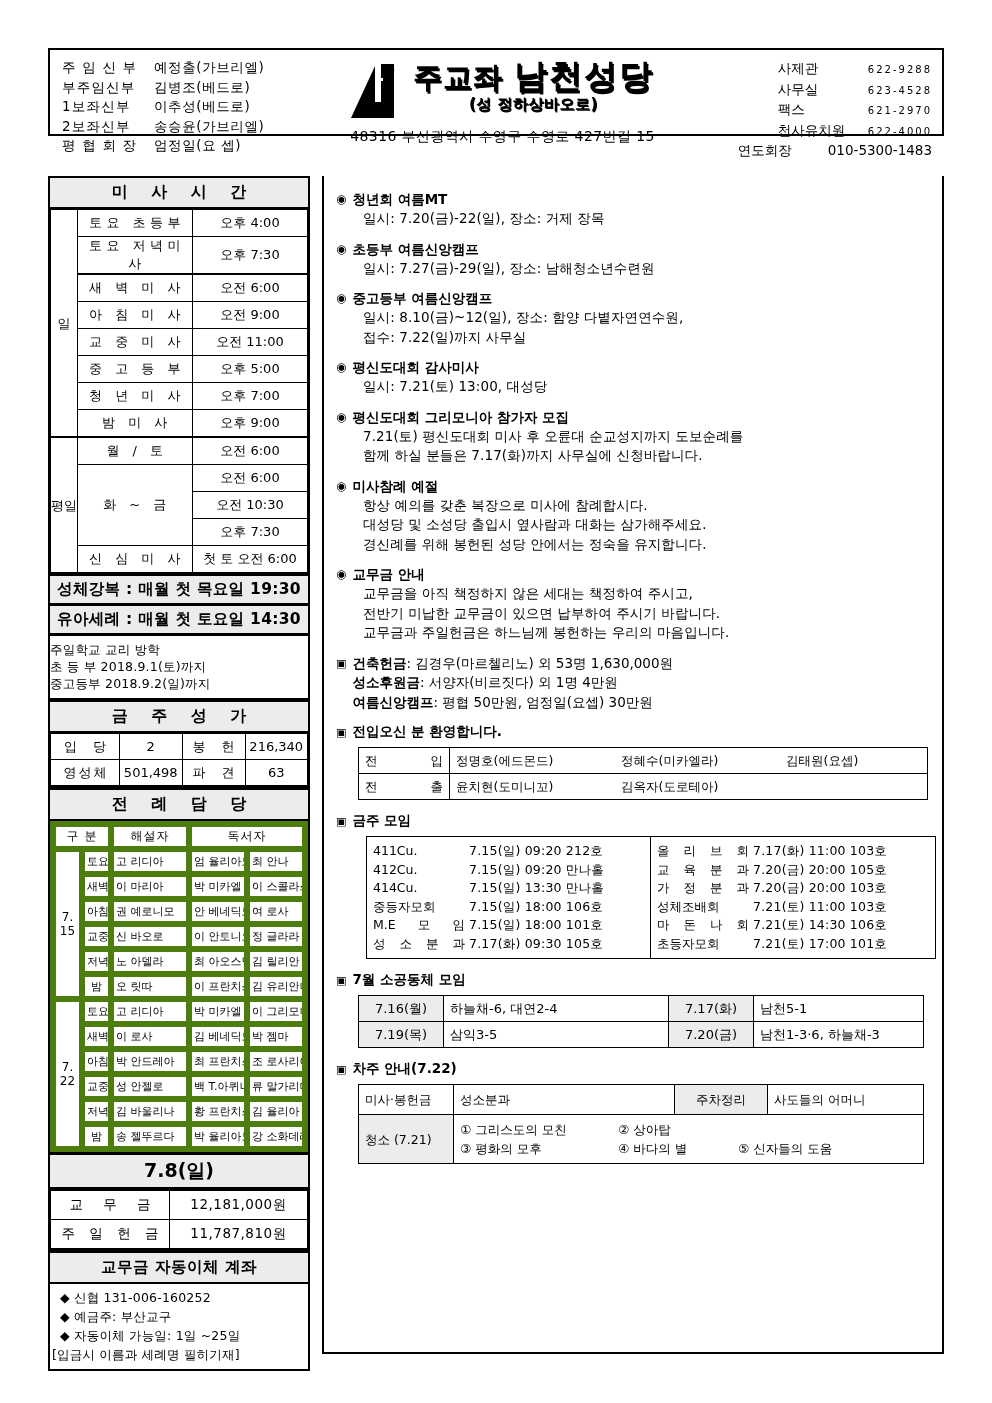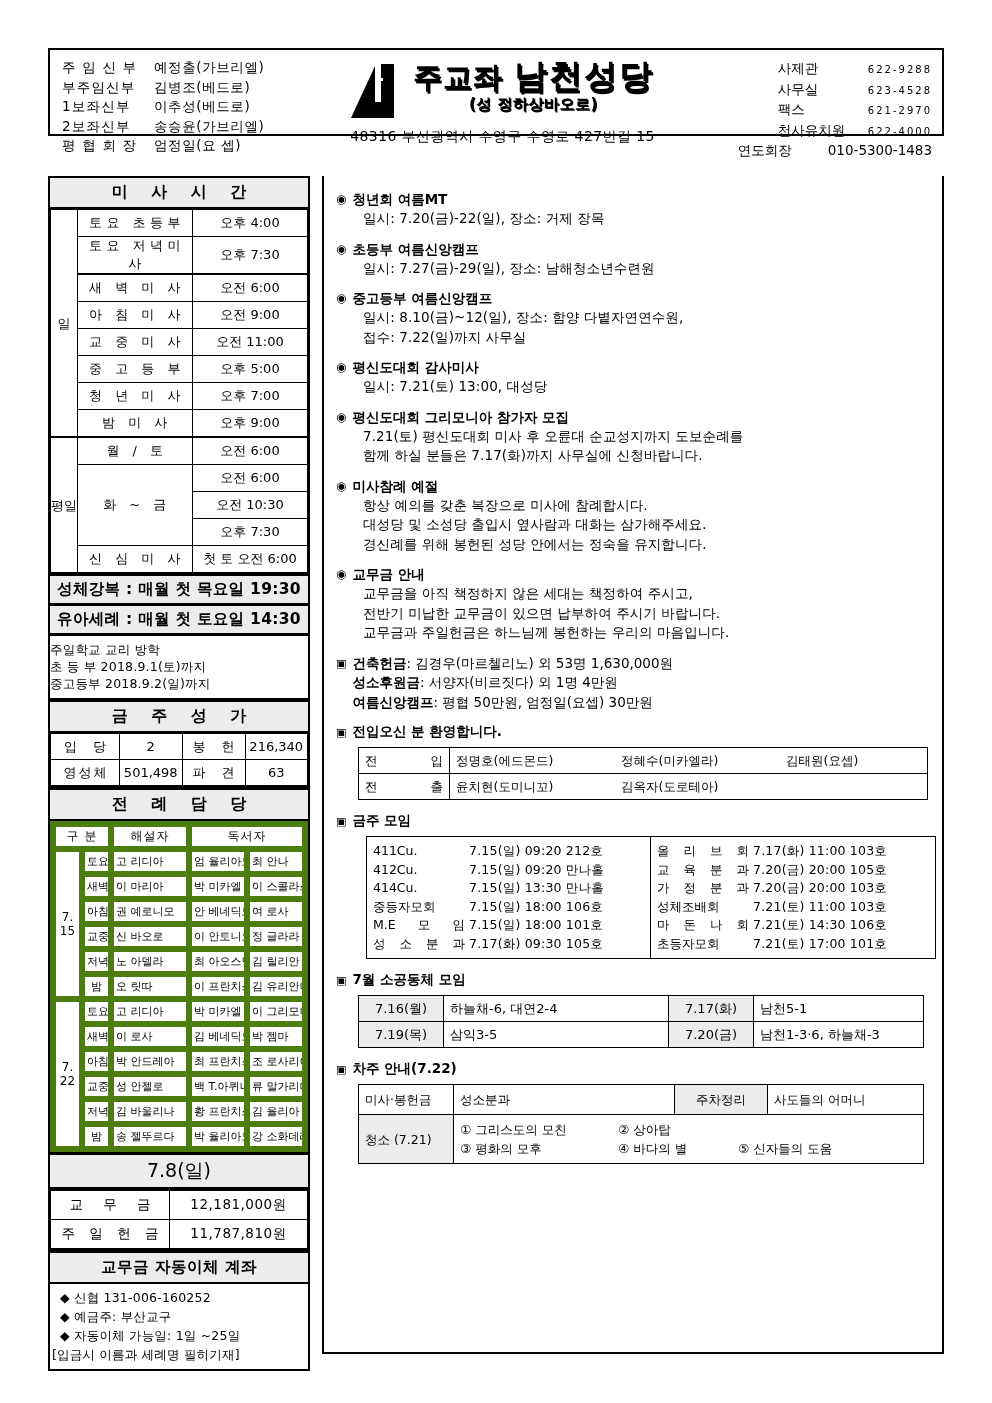--- a/index.html
+++ b/index.html
@@ -66,21 +66,21 @@
   }
   .hymn td{height:25px;text-align:center;font-size:13px;}
   .hymn .k{letter-spacing:6px;padding-left:6px;}
   .rost{border-collapse:collapse;width:100%;table-layout:fixed;}
   .rost td{border:6px solid #4d7c0f;font-size:11px;height:19px;padding:0 2px;white-space:nowrap;overflow:hidden;}
   .rost td.hd{text-align:center;font-size:12px;letter-spacing:1px;}
   .rost td.dt{text-align:center;font-size:12px;width:22px;}
   .rost td.ms{text-align:center;font-size:11px;width:26px;}
   .bigdate{
     background:#ececec;border:2px solid #000;border-top:1px solid #000;
-    text-align:center;font-weight:normal;font-size:19px;padding:3px 8px;
+    text-align:center;font-weight:bold;font-size:19px;padding:3px 8px;
   }
   .money td{height:28px;font-size:13.5px;text-align:center;}
   .money .k{letter-spacing:8px;padding-left:8px;}
   .money .v{letter-spacing:0.5px;}
   .acct{
     border:2px solid #000;border-top:1px solid #000;
     font-size:12.5px;line-height:19px;padding:4px 0 5px 10px;letter-spacing:0.2px;
   }
   .acct .last{margin-left:-8px;}
 

